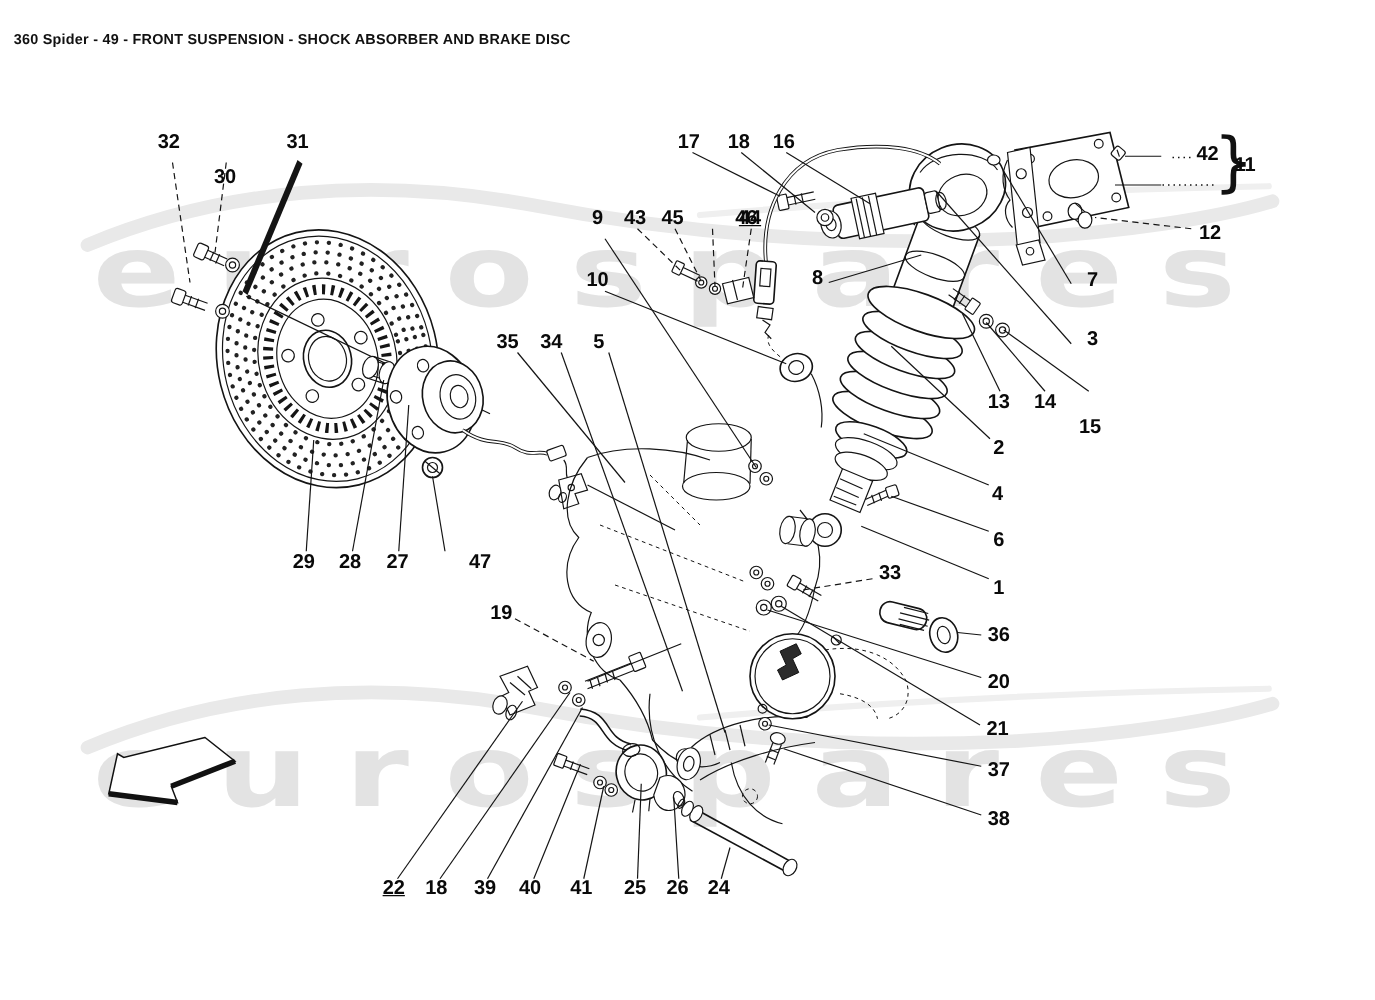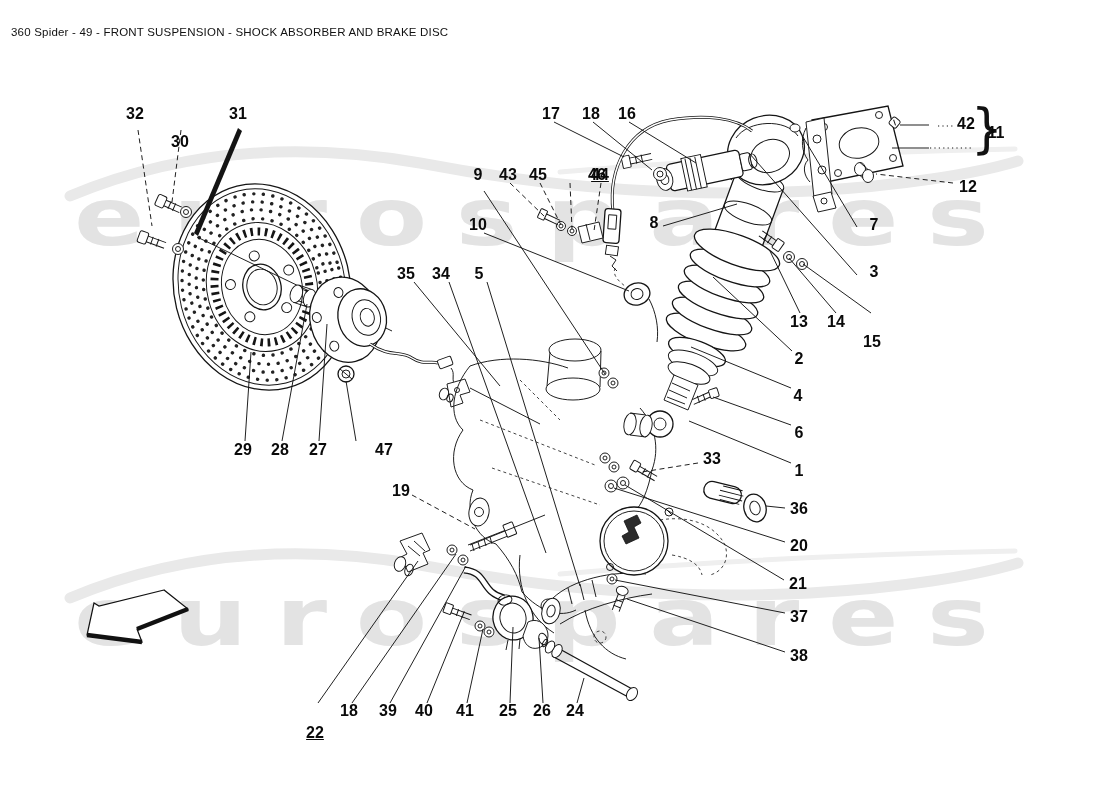--- a/index.html
+++ b/index.html
@@ -1,18 +1,18 @@
 <!DOCTYPE html>
 <html><head>
 <meta charset="utf-8">
 <style>
   html,body{margin:0;padding:0;background:#fff;}
   #stage{position:relative;width:1100px;height:800px;background:#fff;overflow:hidden;
          font-family:"Liberation Sans",sans-serif;}
-  #doc-title{position:absolute;left:11px;top:26px;font-size:11.5px;font-weight:normal;
+  #doc-title{position:absolute;left:11px;top:26px;font-size:11.5px;font-weight:bold;
              color:#111;letter-spacing:.2px;white-space:nowrap;}
   .wm{position:absolute;left:74px;font-family:"DejaVu Sans",sans-serif;font-weight:bold;
       font-size:80px;line-height:1;color:#e3e3e3;letter-spacing:22px;
       transform:scaleX(1.3);transform-origin:left center;user-select:none;}
   #wm-top{top:178px;}
   #wm-bottom{top:578px;}
   svg{position:absolute;left:0;top:0;}
   .plabel{position:absolute;transform:translate(-50%,-50%);font-weight:bold;
           font-size:16px;color:#0a0a0a;white-space:nowrap;}
   #brace{position:absolute;left:971px;top:104px;font-size:50px;font-weight:400;
@@ -499,21 +499,21 @@
       <div class="plabel" style="left: 280px; top: 450px;">28</div>
       <div class="plabel" style="left: 318px; top: 450px;">27</div>
       <div class="plabel" style="left: 356px; top: 450px; margin-left: 28px;">47</div>
       <div class="plabel" style="left: 712px; top: 459px;">33</div>
       <div class="plabel" style="left: 401px; top: 491px;">19</div>
       <div class="plabel" style="left: 799px; top: 509px;">36</div>
       <div class="plabel" style="left: 799px; top: 546px;">20</div>
       <div class="plabel" style="left: 798px; top: 584px;">21</div>
       <div class="plabel" style="left: 799px; top: 617px;">37</div>
       <div class="plabel" style="left: 799px; top: 656px;">38</div>
-      <div class="plabel" style="left: 315px; top: 733px; text-decoration: underline;">22</div>
+      <div class="plabel" style="left: 315px; top: 711px; text-decoration: underline;">22</div>
       <div class="plabel" style="left: 349px; top: 711px;">18</div>
       <div class="plabel" style="left: 388px; top: 711px;">39</div>
       <div class="plabel" style="left: 424px; top: 711px;">40</div>
       <div class="plabel" style="left: 465px; top: 711px;">41</div>
       <div class="plabel" style="left: 508px; top: 711px;">25</div>
       <div class="plabel" style="left: 542px; top: 711px;">26</div>
       <div class="plabel" style="left: 575px; top: 711px;">24</div>
     </div>
 </div>
 

